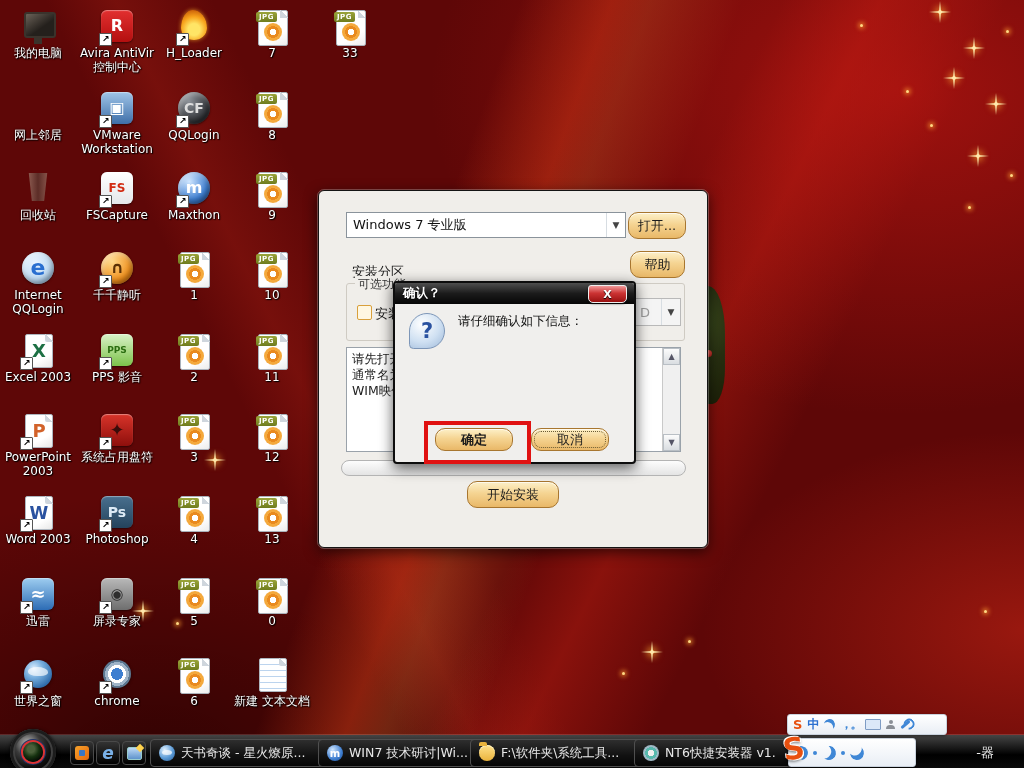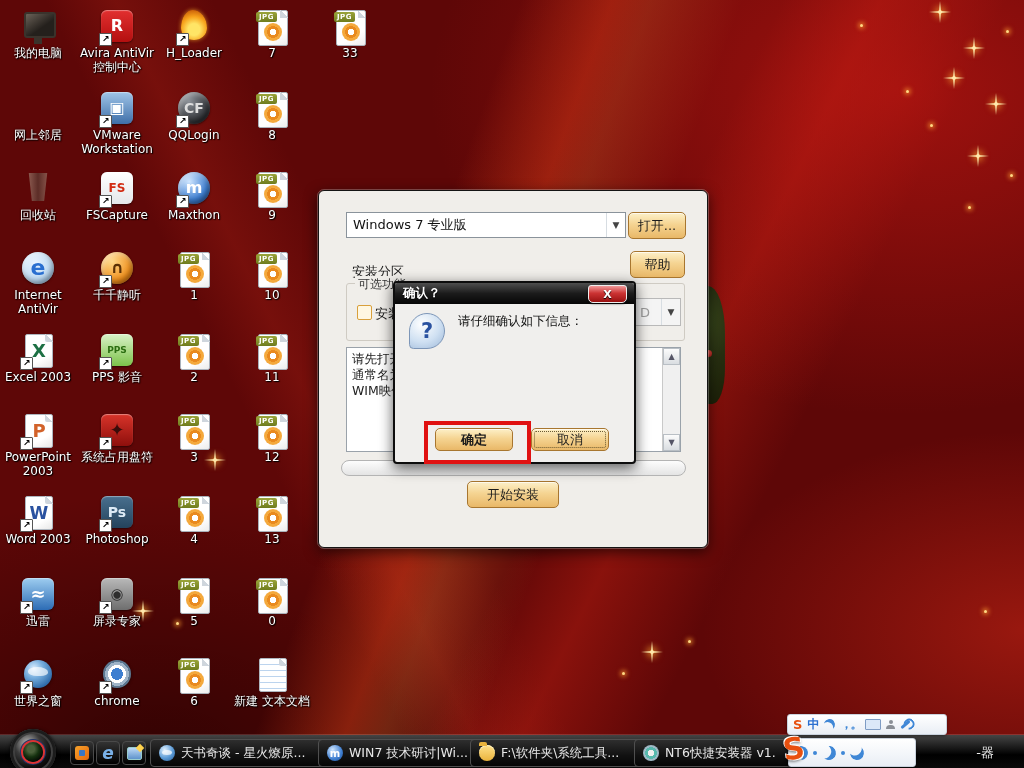--- a/index.html
+++ b/index.html
@@ -75,21 +75,21 @@
     text-shadow:0 1px 2px #000;position:relative;}
   .ctlgroup{position:absolute;right:8px;top:0;display:flex;border:1px solid #111;border-top:none;border-radius:0 0 5px 5px;overflow:hidden;}
   .ctl{width:29px;height:17px;background:linear-gradient(#fdfdfd,#cfd6db);display:flex;align-items:center;justify-content:center;
     border-right:1px solid #9aa1a8;font-size:10px;color:#333;}
   .ctl:last-child{border-right:none;background:linear-gradient(#fbe9ec,#e7c4cb);}
   .ctl .minbar{width:10px;height:3px;background:#444;margin-top:6px;}
   .ctl .maxbox{width:9px;height:7px;border:2px solid #444;}
   .ctl .xx{font-size:12px;font-weight:bold;color:#58383f;}
   .winbody{position:relative;width:100%;height:calc(100% - 26px);}
 
-  .btn-tan{background:linear-gradient(#fdf0c8,#f5d492 45%,#e9b868);border:1px solid #a8762f;border-radius:5px;
+  .btn-tan{background:linear-gradient(#fdf0c8,#f5d492 45%,#e9b868);border:1px solid #a8762f;border-radius:10px;
     color:#1c1c1c;font-size:13px;display:flex;align-items:center;justify-content:center;
     box-shadow:inset 0 1px 0 rgba(255,255,255,.7);position:absolute;cursor:pointer;}
   .combo{position:absolute;background:#fff;border:1px solid #8a939b;display:flex;align-items:center;
     font-size:13px;color:#111;padding-left:6px;}
   .combo .arr{margin-left:auto;width:18px;height:100%;display:flex;align-items:center;justify-content:center;
     font-size:9px;color:#444;border-left:1px solid #d7dde2;}
   .lbl13{position:absolute;font-size:13px;color:#1a1a1a;}
   .groupbox{position:absolute;border:1px solid #cfcbc3;border-radius:3px;}
   .groupbox .cap{position:absolute;top:-8px;left:8px;background:#f0eeea;padding:0 3px;font-size:12px;color:#333;}
   .chk{position:absolute;width:13px;height:13px;background:#fff7e2;border:1px solid #d9a03c;border-radius:2px;}
@@ -299,21 +299,21 @@
           </div>
         </div>
         <div class="lbl">9</div>
       </div>
       <div class="dicon" style="left: 0px; top: 250px;">
         <div class="artwrap">
           <div class="art t-circle" style="background: radial-gradient(circle at 40% 35%, rgb(234, 244, 255), rgb(188, 217, 242) 60%, rgb(143, 187, 224));">
             <span class="g" style="color: rgb(42, 111, 208); font-size: 22px;">e</span>
           </div>
         </div>
-        <div class="lbl">Internet AntiVir</div>
+        <div class="lbl">Internet QQLogin</div>
       </div>
       <div class="dicon" style="left: 79px; top: 250px;">
         <div class="artwrap">
           <div class="art t-circle" style="background: radial-gradient(circle at 35% 30%, rgb(255, 217, 138), rgb(239, 142, 27) 65%, rgb(197, 103, 8));">
             <span class="g" style="color: rgb(90, 48, 5); font-size: 16px;">∩</span>
           </div>
           <span class="badge-arrow">↗</span>
         </div>
         <div class="lbl">千千静听</div>
       </div>

